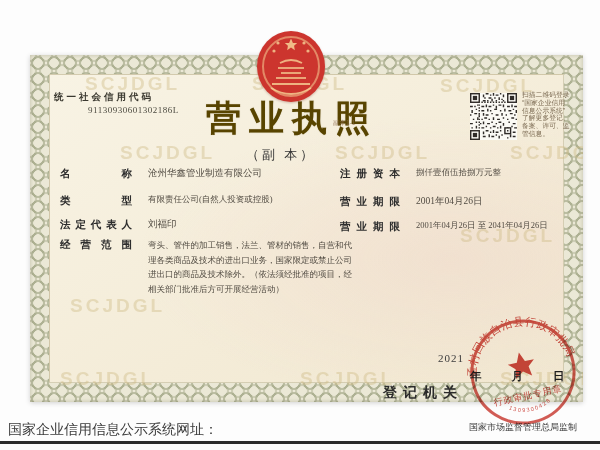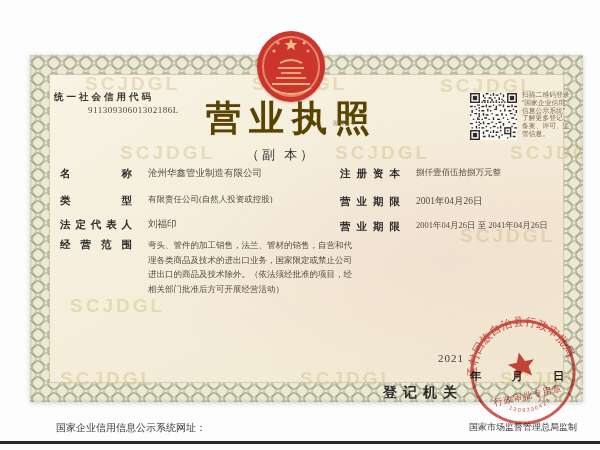--- a/index.html
+++ b/index.html
@@ -62,21 +62,21 @@
             font-size:11.5px;font-weight:bold;color:#1e1e1e;}
   .notice{position:absolute;left:247px;top:329px;font-size:8px;color:#978d78;z-index:2;white-space:nowrap;}
 
   
   .seal{position:absolute;left:434px;top:258px;width:118px;height:118px;z-index:6;
         mix-blend-mode:multiply;opacity:.9;}
   .emblem{position:absolute;left:256px;top:30px;width:70px;height:73px;z-index:8;
           filter:drop-shadow(0 1px 1px rgba(120,40,30,.3));}
 
   
-  .footer-left{position:absolute;left:8px;top:421px;font-size:10px;color:#3a3a3a;margin-left:48px;}
+  .footer-left{position:absolute;left:8px;top:421px;font-size:14px;color:#3a3a3a;}
   .footer-right{position:absolute;right:8px;top:421px;font-size:9px;color:#3a3a3a;}
   .bottom-line{position:absolute;left:0;top:441px;width:600px;height:3px;background:#2b2b2b;}
 </style>
 </head>
 <body>
 
 <div class="stage">
 
   <div class="scan">
     <div class="paper"></div>

